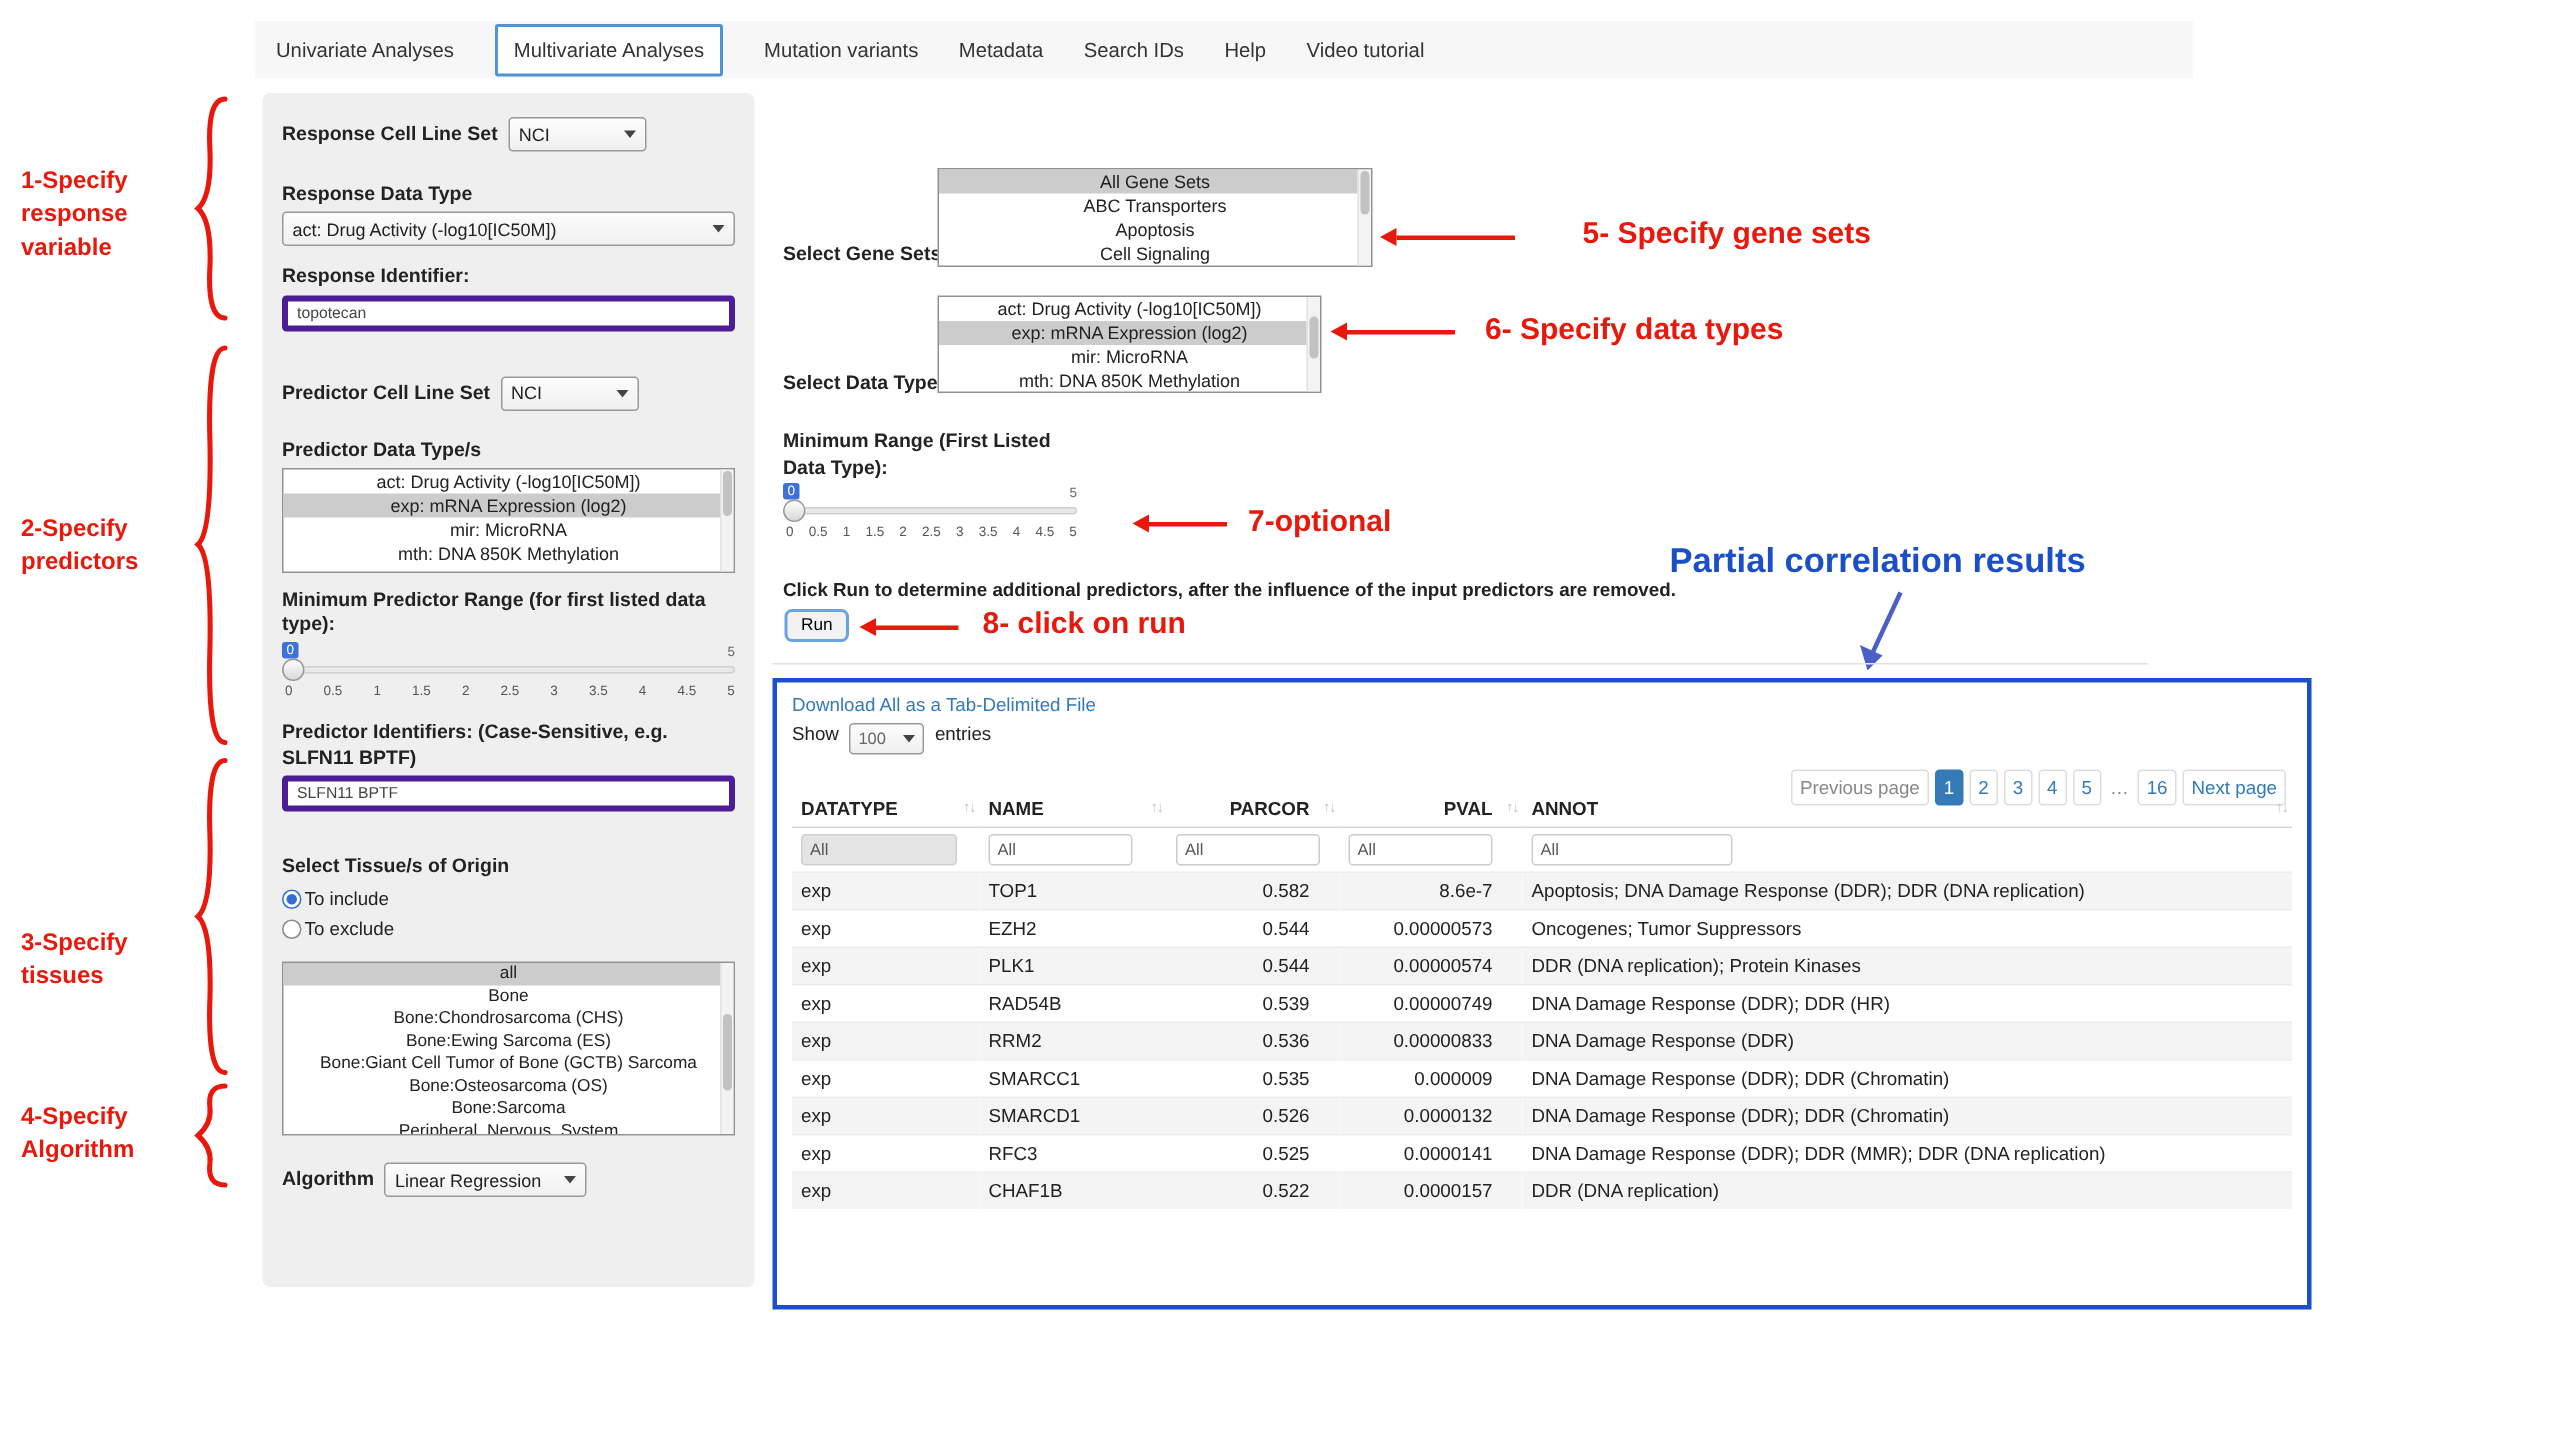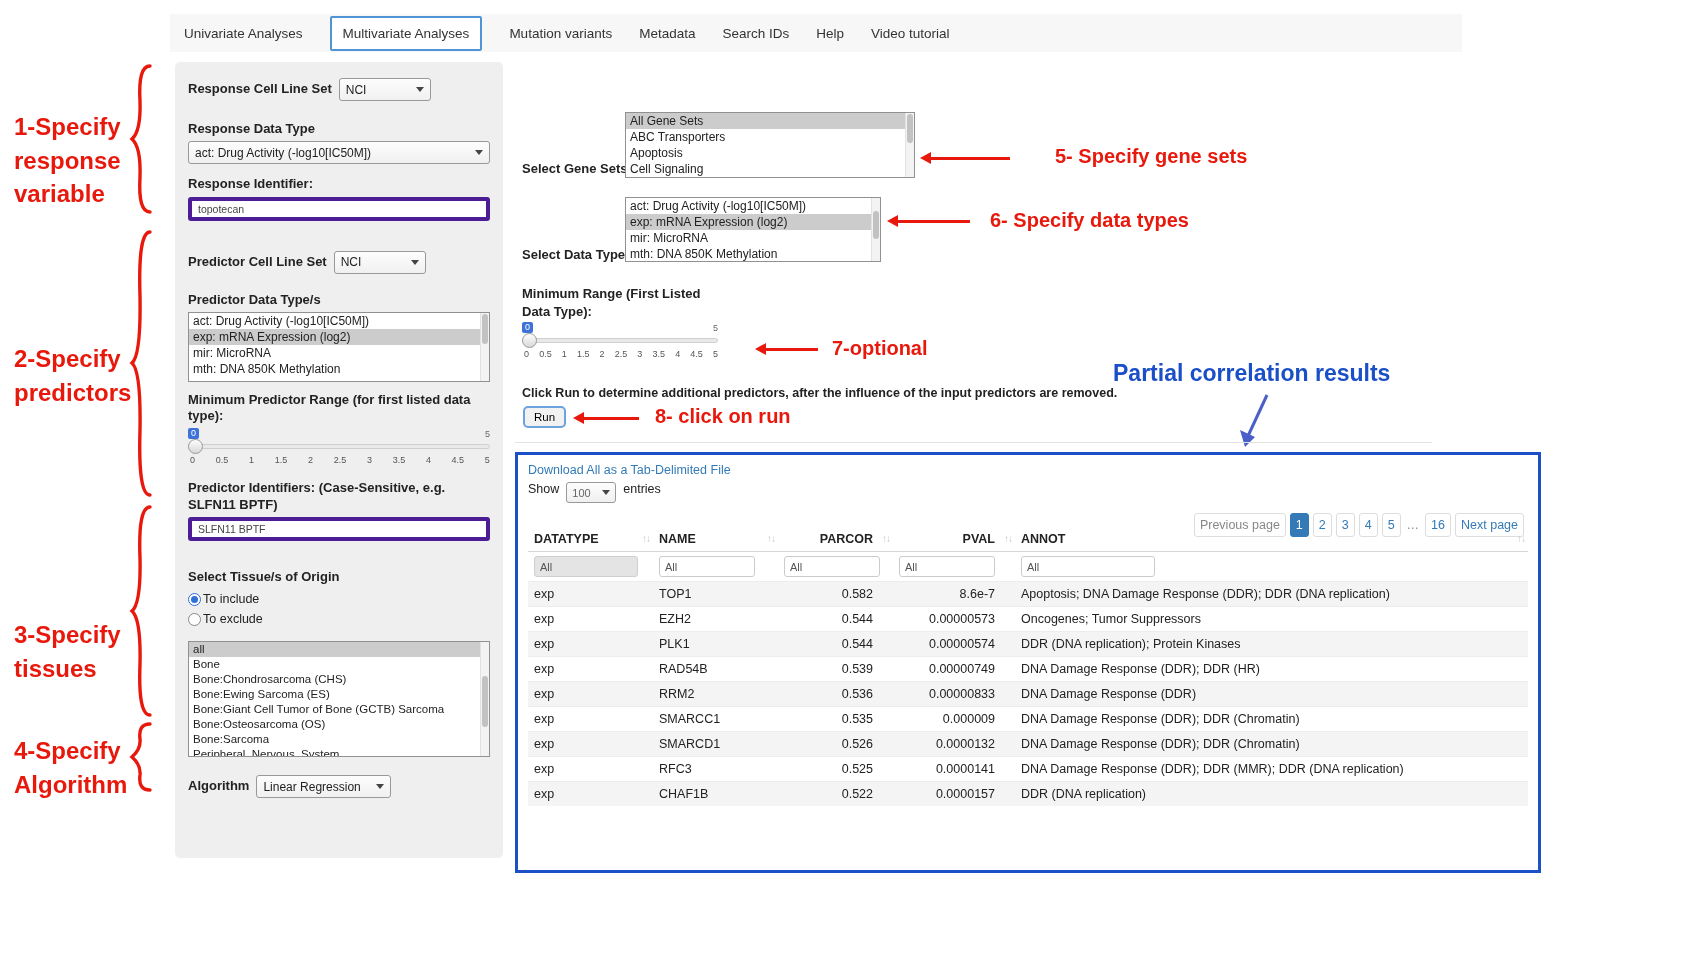--- a/index.html
+++ b/index.html
@@ -7,21 +7,21 @@
   body { font-family:"Liberation Sans", sans-serif; color:#222; }
   .screen { position:relative; width:1700px; height:956px; background:#ffffff; overflow:hidden; }
 
   
   .topnav { position:absolute; left:170px; top:14px; width:1292px; height:38px; background:#f7f7f7;
             display:flex; align-items:center; gap:27px; padding:0 14px; font-size:13.5px; color:#333; }
   .nav-item { cursor:pointer; white-space:nowrap; }
   .nav-item.active { background:#fff; border:2px solid #4f94d4; padding:8px 11px; border-radius:2px; }
 
   
-  .red-label { position:absolute; color:#e8190c; font-weight:bold; font-size:24px; line-height:1.4; }
+  .red-label { position:absolute; color:#e8190c; font-weight:bold; font-size:16px; line-height:1.4; }
   .brace { position:absolute; width:28px; }
   .rarrow { position:absolute; height:3px; background:#e8190c; }
   .rarrow::before { content:""; position:absolute; left:-11px; top:-5px;
                     border-top:6.5px solid transparent; border-bottom:6.5px solid transparent;
                     border-right:11px solid #e8190c; }
   .red-note { position:absolute; color:#e8190c; font-weight:bold; font-size:20px; white-space:nowrap; }
   .blue-title { position:absolute; color:#1b4fc8; font-weight:bold; font-size:23px; white-space:nowrap; }
 
   
   .panel { position:absolute; left:175px; top:62px; width:328px; height:796px; background:#efefef;
@@ -29,21 +29,21 @@
   .blabel { font-weight:bold; font-size:13px; margin-bottom:4px; line-height:1.25; }
   .inline-row { display:flex; align-items:center; gap:7px; }
   .select { display:inline-flex; align-items:center; justify-content:space-between; border:1px solid #999;
             border-radius:3px; background:linear-gradient(#fdfdfd,#f0f0f0); padding:2px 6px; font-size:12px;
             height:23px; cursor:pointer; white-space:nowrap; overflow:hidden; }
   .select.full { width:100%; }
   .caret { width:0; height:0; border-left:4px solid transparent; border-right:4px solid transparent;
            border-top:5px solid #444; margin-left:7px; flex:none; }
   .tinput { display:block; width:100%; height:24px; border:4px solid #4c1d95; border-radius:3px; background:#fff;
             font-size:10.5px; color:#444; padding:0 6px; font-family:inherit; }
-  .listbox { position:relative; border:1px solid #919191; background:#fff; overflow:hidden; }
+  .listbox { position:relative; border:1px solid #919191; background:#fff; overflow:hidden;text-align:center; }
   .opt { font-size:12px; line-height:16px; padding:0 4px; white-space:nowrap; }
   .opt.sel { background:#cccccc; }
   .opt.small { font-size:11.5px; line-height:15px; }
   .sb { position:absolute; right:0; top:0; bottom:0; width:9px; background:#f3f3f3; border-left:1px solid #e2e2e2; }
   .sb .thumb { position:absolute; top:1px; left:1px; width:6px; height:45%; background:#c2c2c2; border-radius:3px; }
   .radio-line { display:flex; align-items:center; gap:2px; height:20px; font-size:12.5px; }
   .rb { width:13px; height:13px; border-radius:50%; border:1px solid #888; background:#fff; position:relative; flex:none; }
   .rb.checked { border-color:#2f6fd6; }
   .rb.checked::after { content:""; position:absolute; left:2px; top:2px; width:7px; height:7px; border-radius:50%; background:#2f6fd6; }
 

